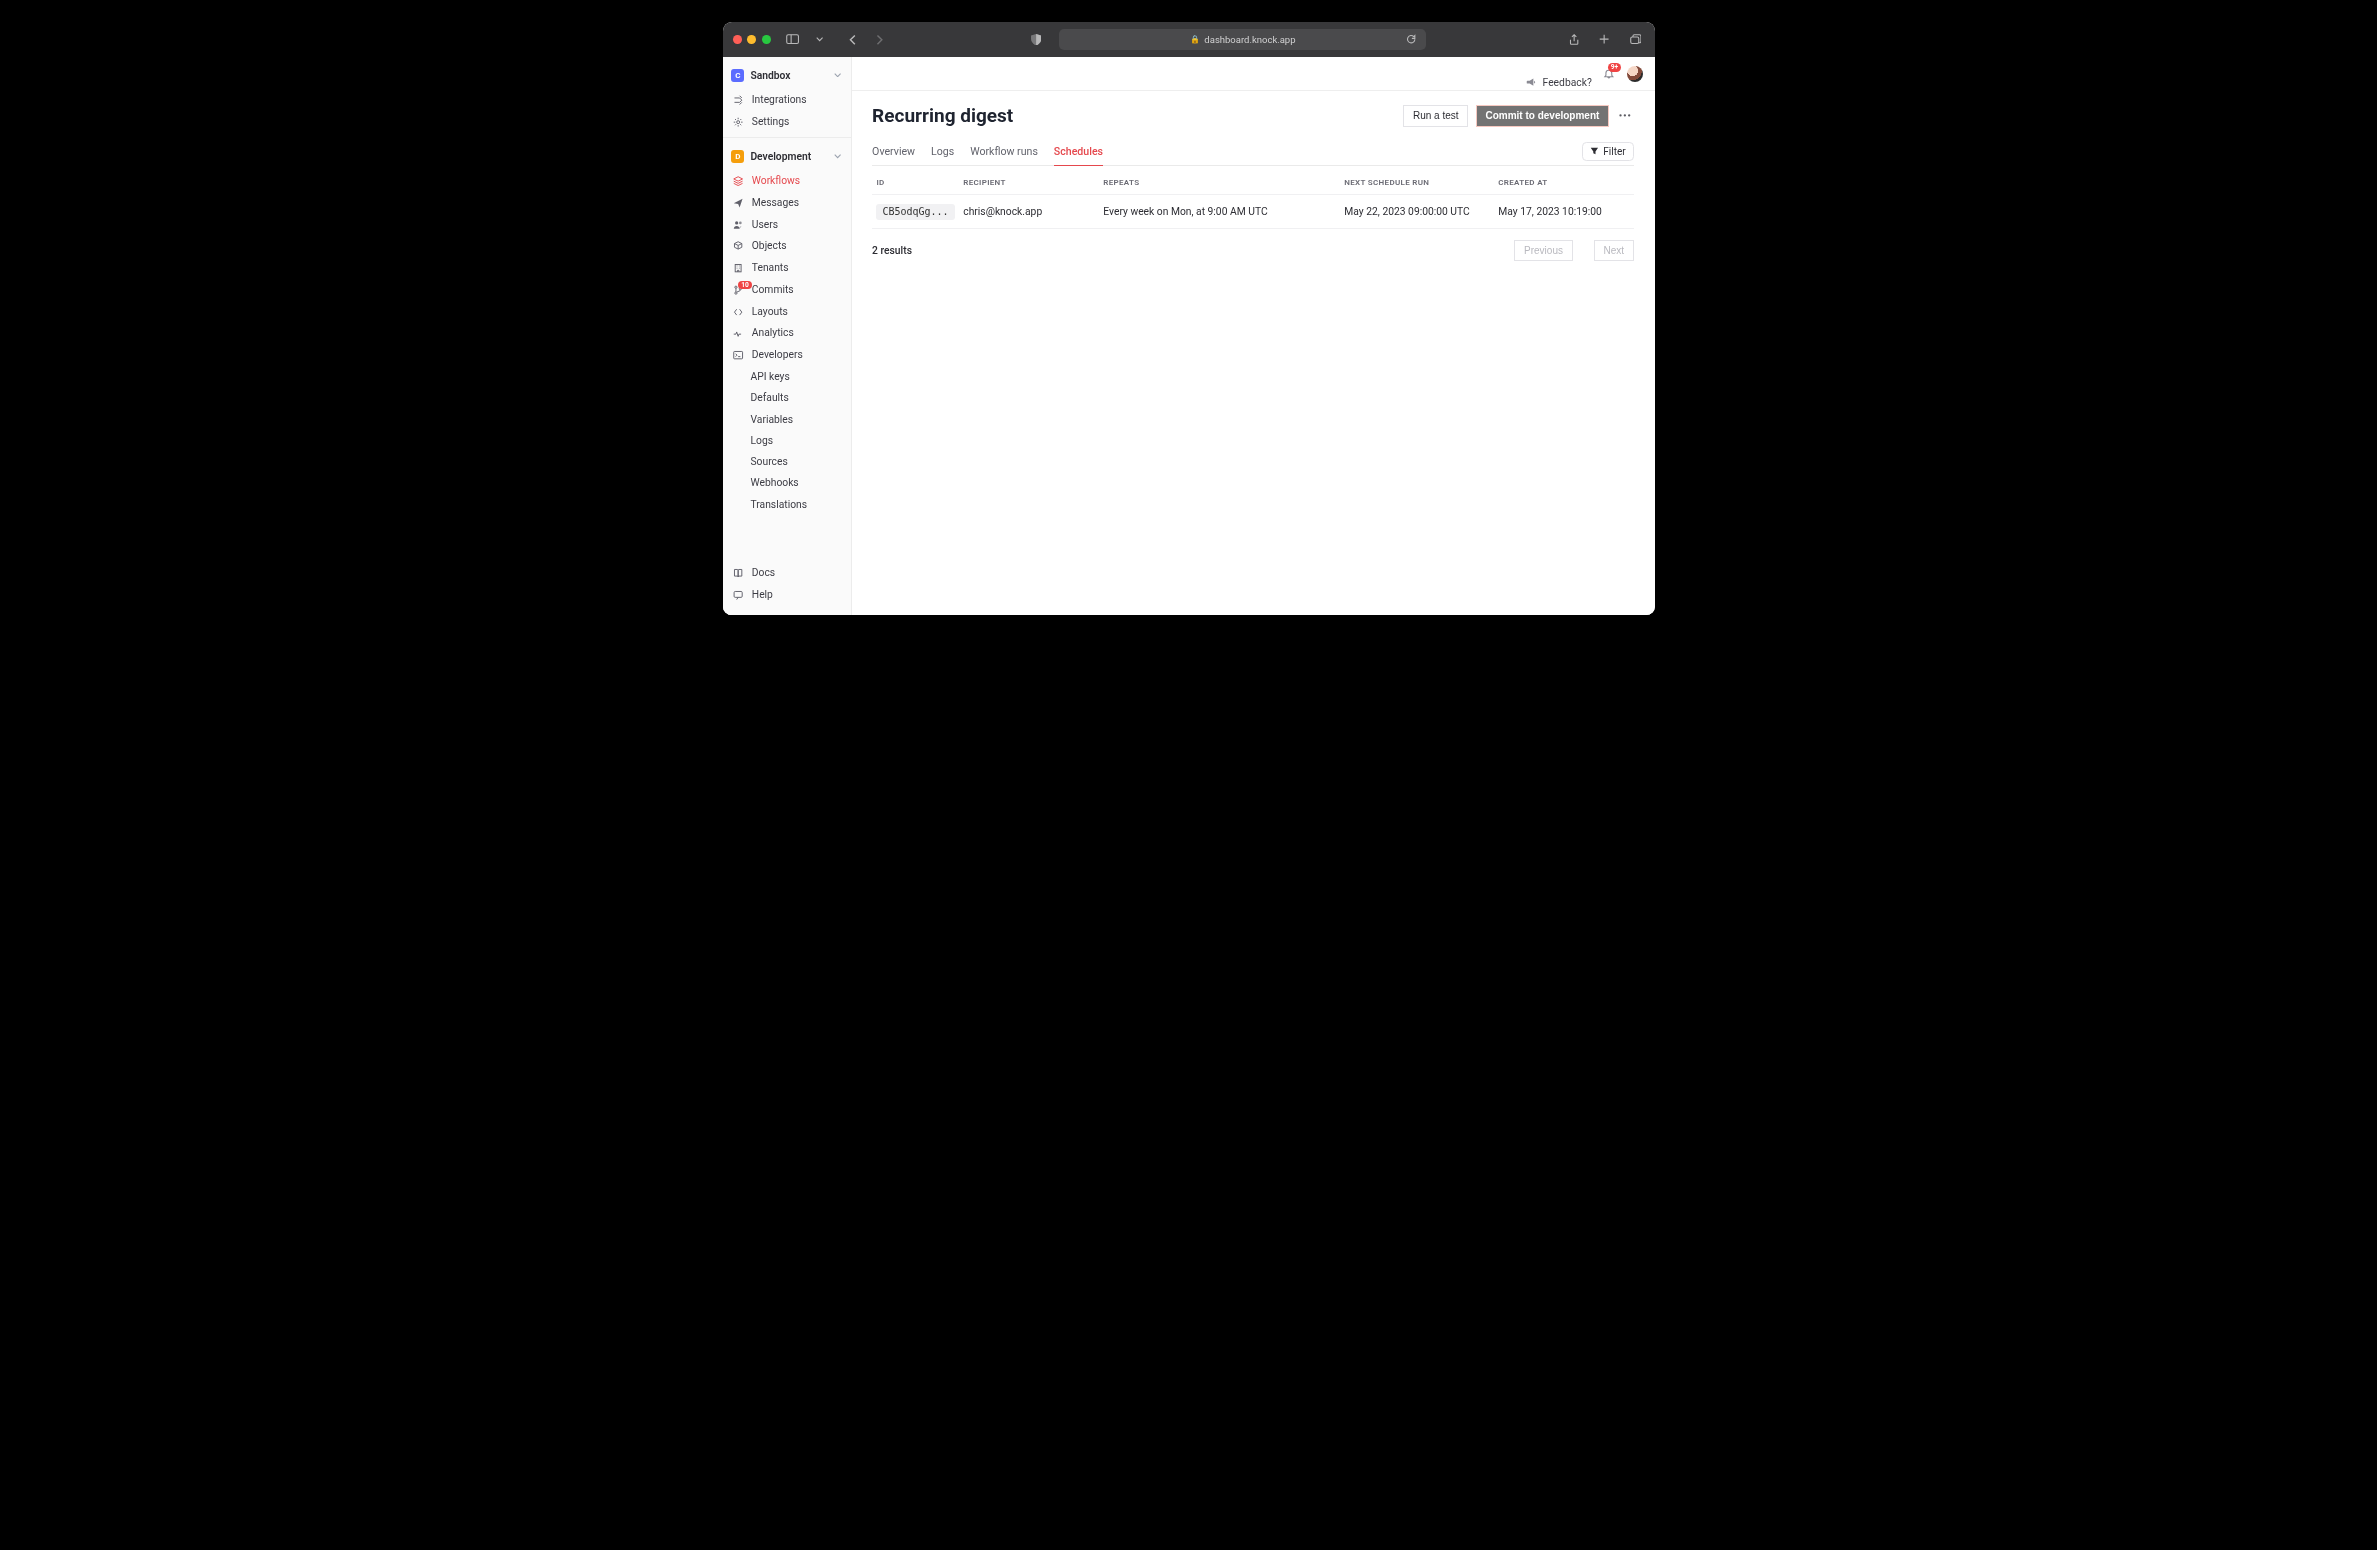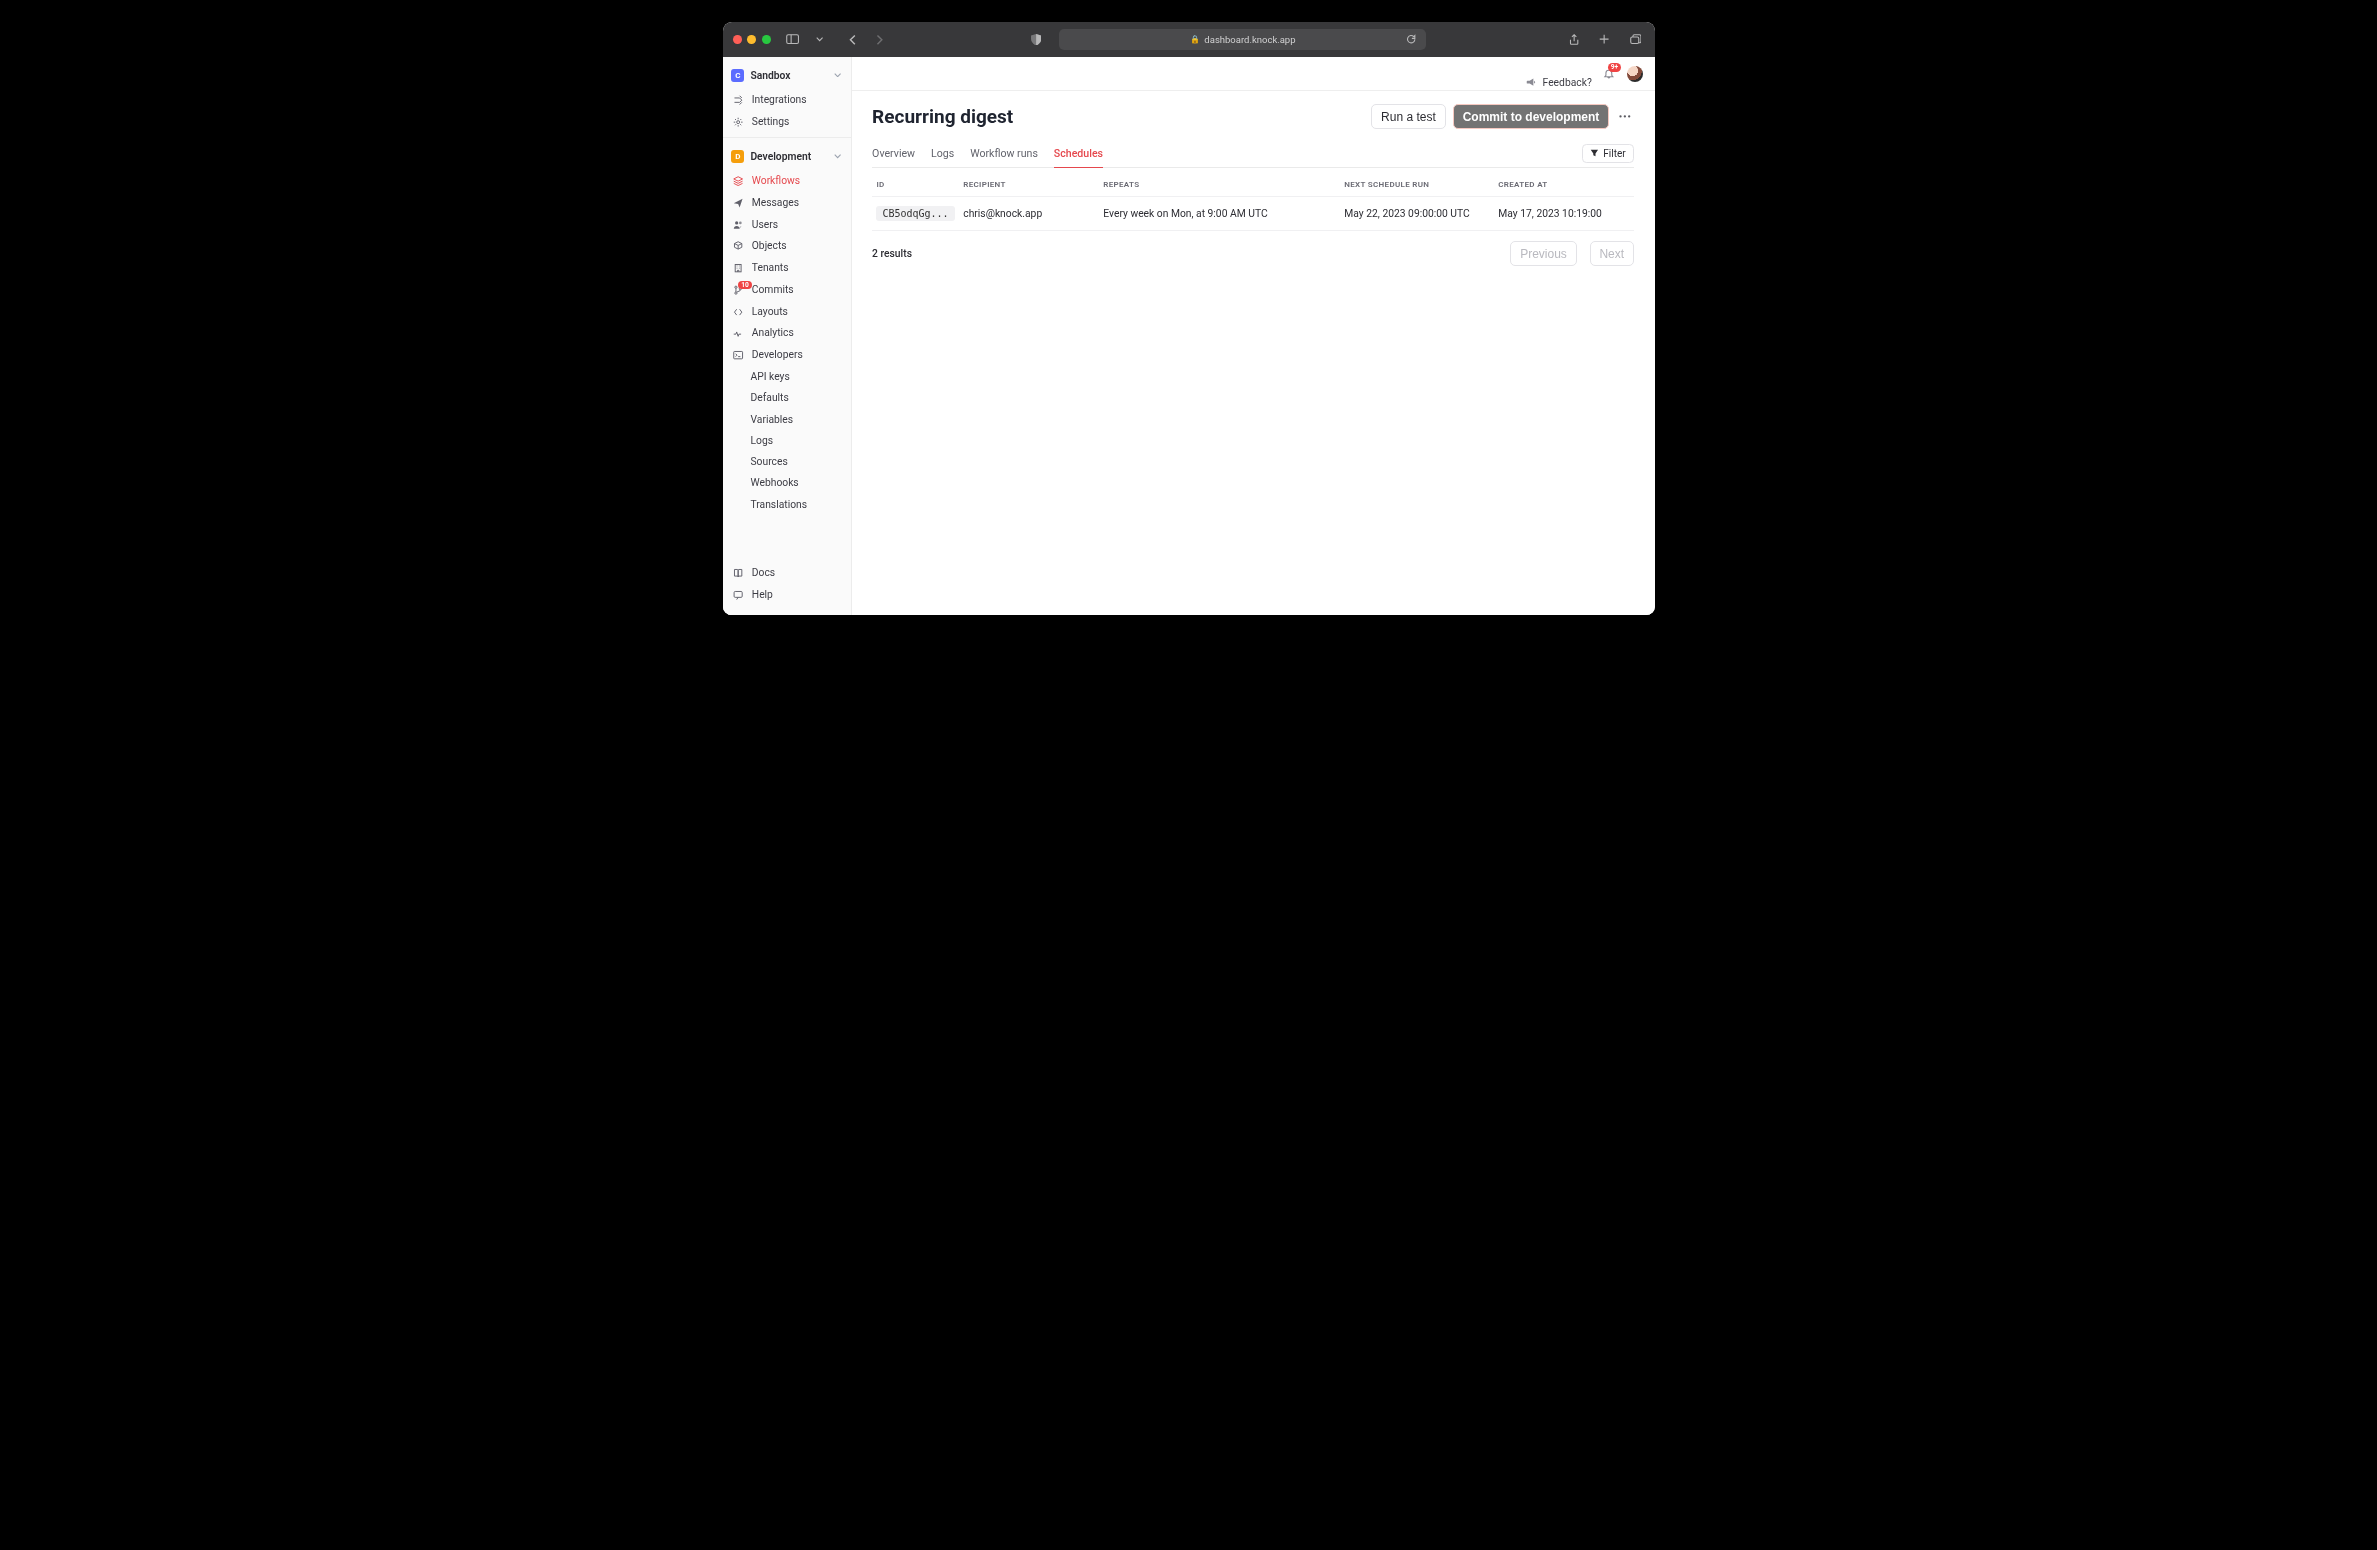--- a/index.html
+++ b/index.html
@@ -119,21 +119,21 @@
     font-size:6.6px; font-weight:700; padding: 0 2.9px; line-height:8.8px;
   }
   .avatar { width:16px; height:16px; border-radius:50%; background: radial-gradient(circle at 35% 30%, #f5d6c6 0 35%, #82493a 36% 60%, #2b2b2b 61% 100%); cursor:pointer; }
 
   .content { padding: 13.2px 20.6px; }
   .page-head { display:flex; align-items:center; }
   .page-title { font-size: 19px; font-weight:700; color:#1f2430; }
   .page-actions { margin-left:auto; display:flex; align-items:center; gap:7.3px; }
   .btn {
     border:0.7px solid #e3e3e7; background:#fff; color:#2d2d33;
-    padding: 4.4px 8.8px; border-radius:5px; font-size:12px; cursor:pointer;
+    padding: 4.4px 8.8px; border-radius:0; font-size:10px; cursor:pointer;
     font-weight:500;
   }
   .btn.commit {
     background:#737373; border-color:#f6c8c0; color:#fff; font-weight:600;
   }
   .icon-btn { color:#5b5b62; cursor:pointer; padding:2.9px; display:flex; }
 
   .tabs { display:flex; align-items:center; border-bottom:0.7px solid #eaeaea; margin-top:10.3px; }
   .tab { padding: 7.3px 0; margin-right:16px; color:#62636c; cursor:pointer; font-size:10.6px; border-bottom:1.5px solid transparent; margin-bottom:-0.7px; }
   .tab.active { color:#e5484d; border-bottom-color:#e5484d; font-weight:500; }
@@ -151,21 +151,21 @@
   thead th.r, tbody td.r { }
   tbody td { padding: 8.8px 4.4px; border-top:0.7px solid #f0f0f2; color:#2d2d33; font-size:10.3px; vertical-align:middle; }
   tbody tr:last-child td { border-bottom:0.7px solid #f0f0f2; }
   .code-chip {
     font-family: ui-monospace, SFMono-Regular, Menlo, monospace;
     background:#f1f1f3; border-radius:3px; padding:2.2px 5.9px; font-size:10px; color:#333;
     display:inline-block;
   }
   .tfoot { display:flex; align-items:center; margin-top:10.3px; }
   .result-count { font-size:10.3px; color:#2d2d33; font-weight:500; }
-  .pager { margin-left:auto; display:flex; gap:13px; }
+  .pager { margin-left:auto; display:flex; gap:21px; }
   .pager .btn { color:#b9b9bf; }
 
   svg { display:block; }
 </style>
 </head>
 <body>
 
 <div class="window">
 
   <div class="chrome">

